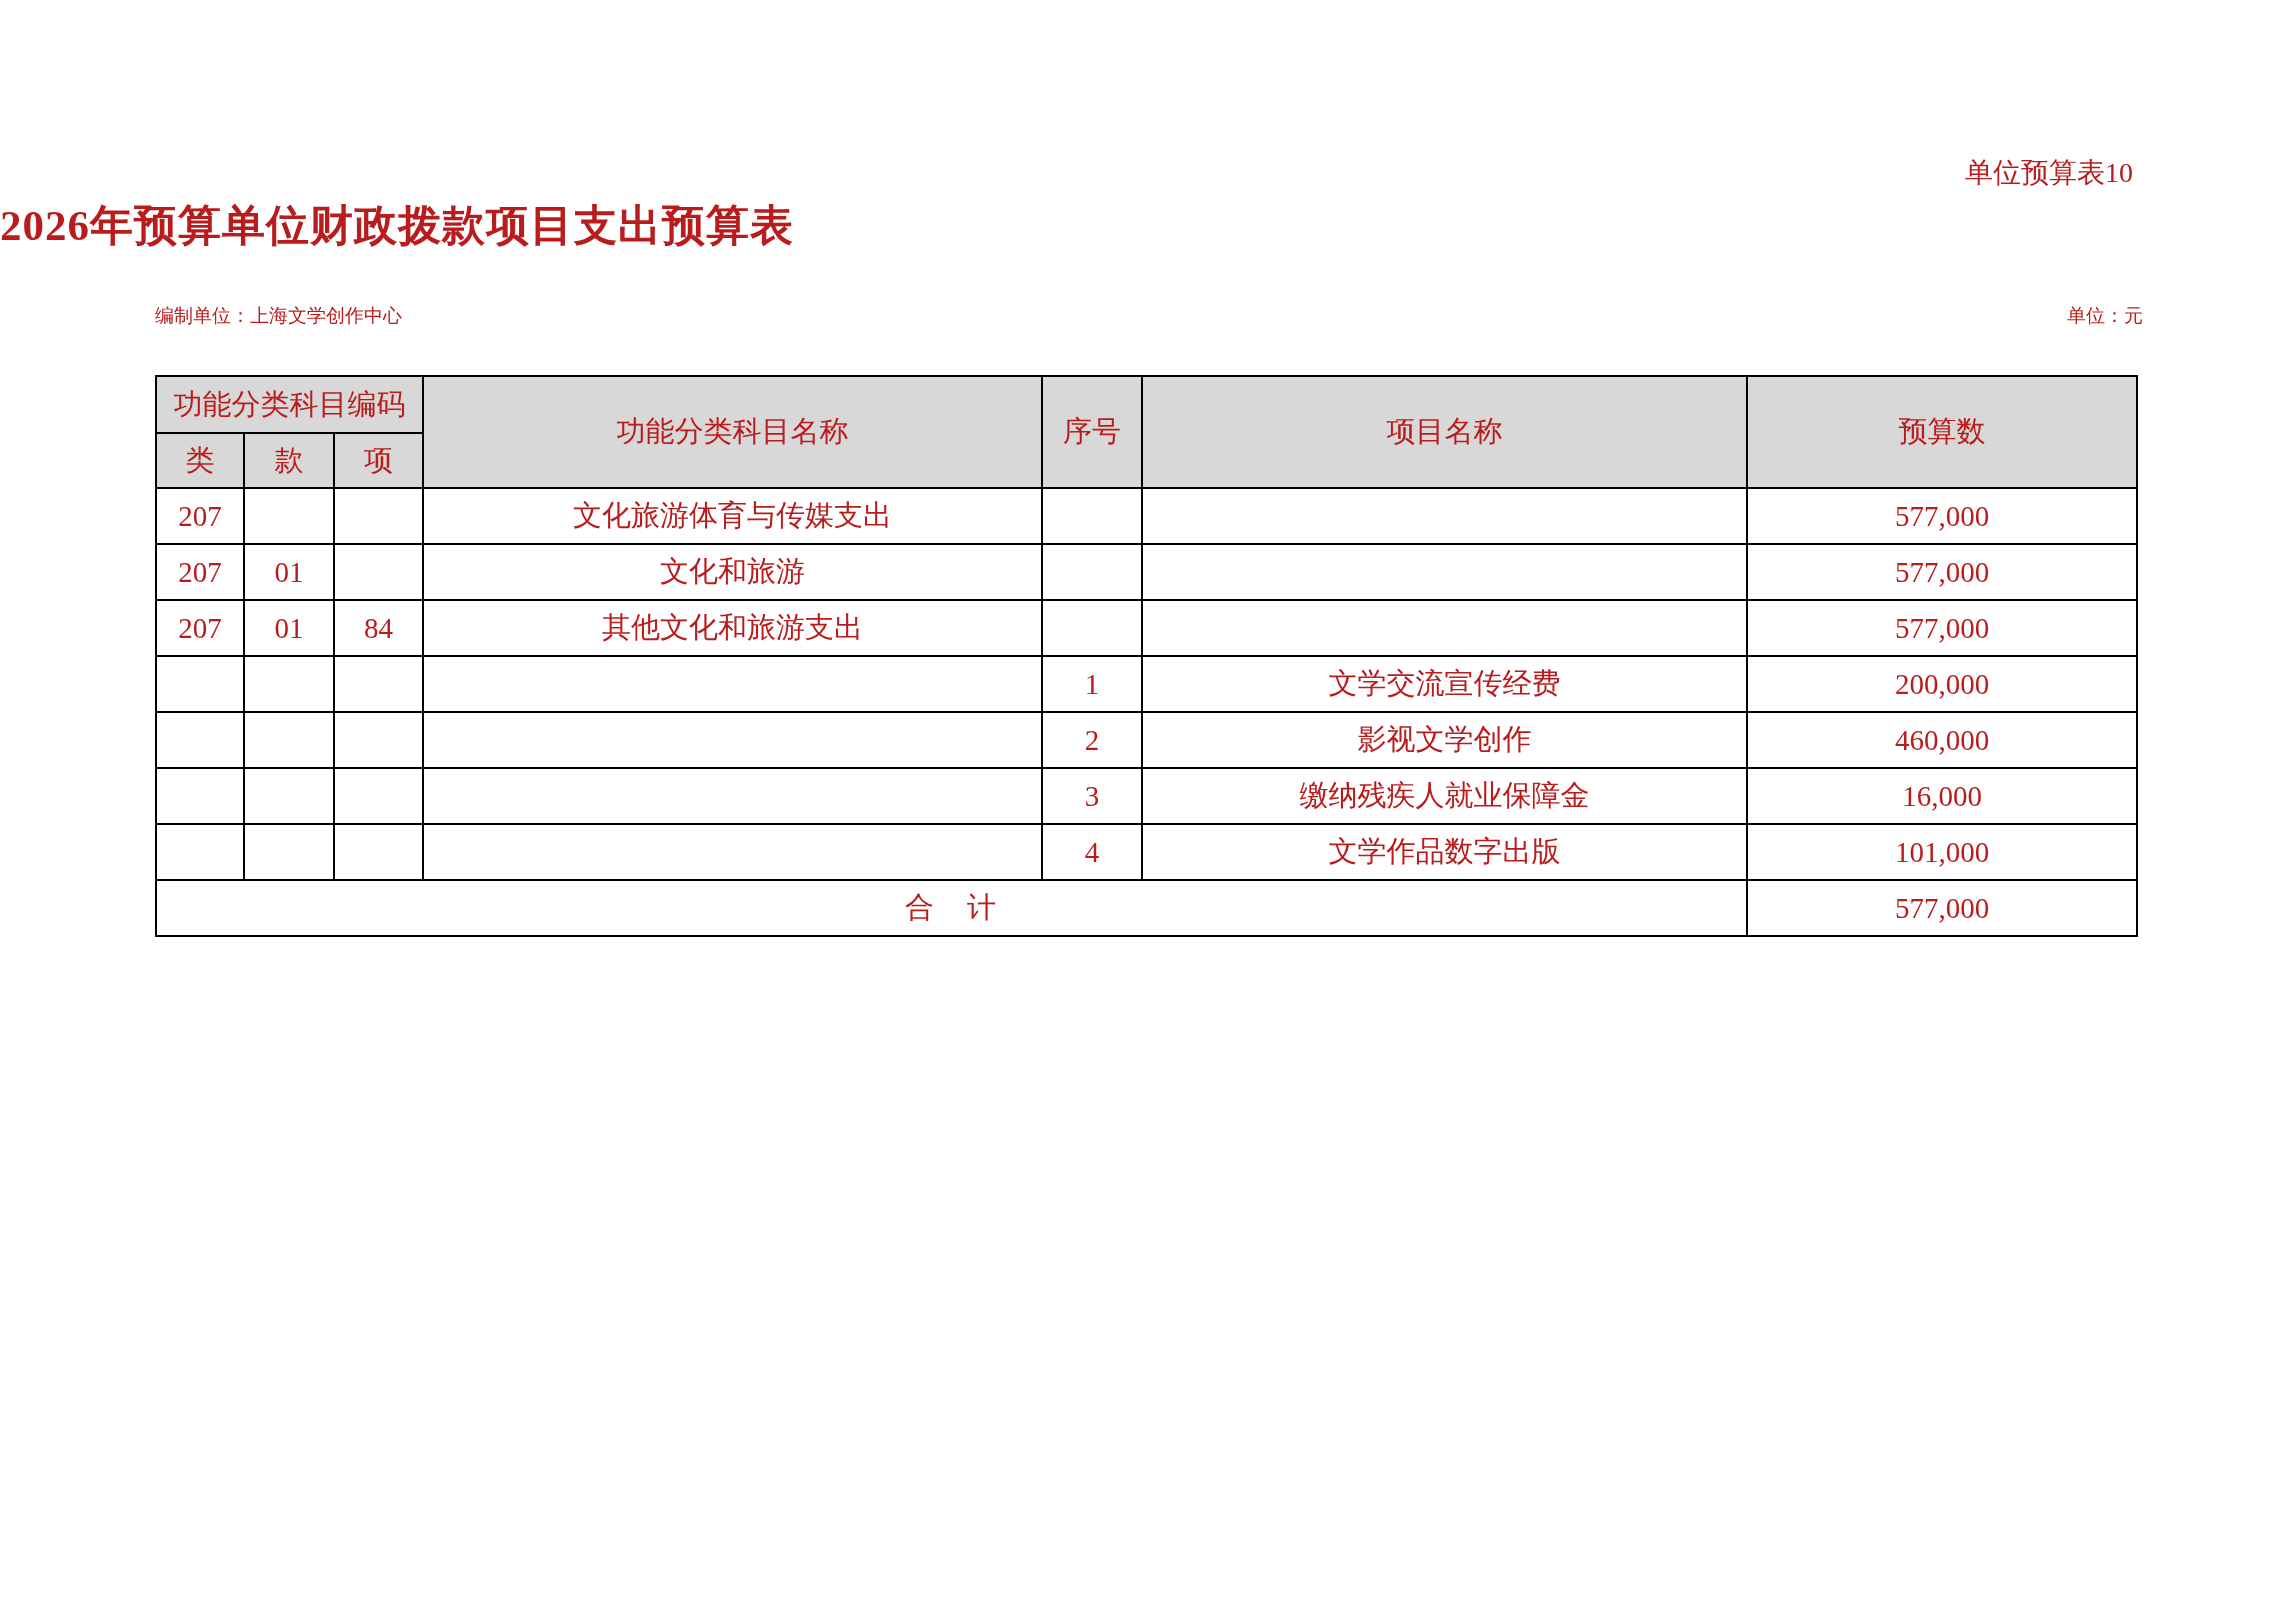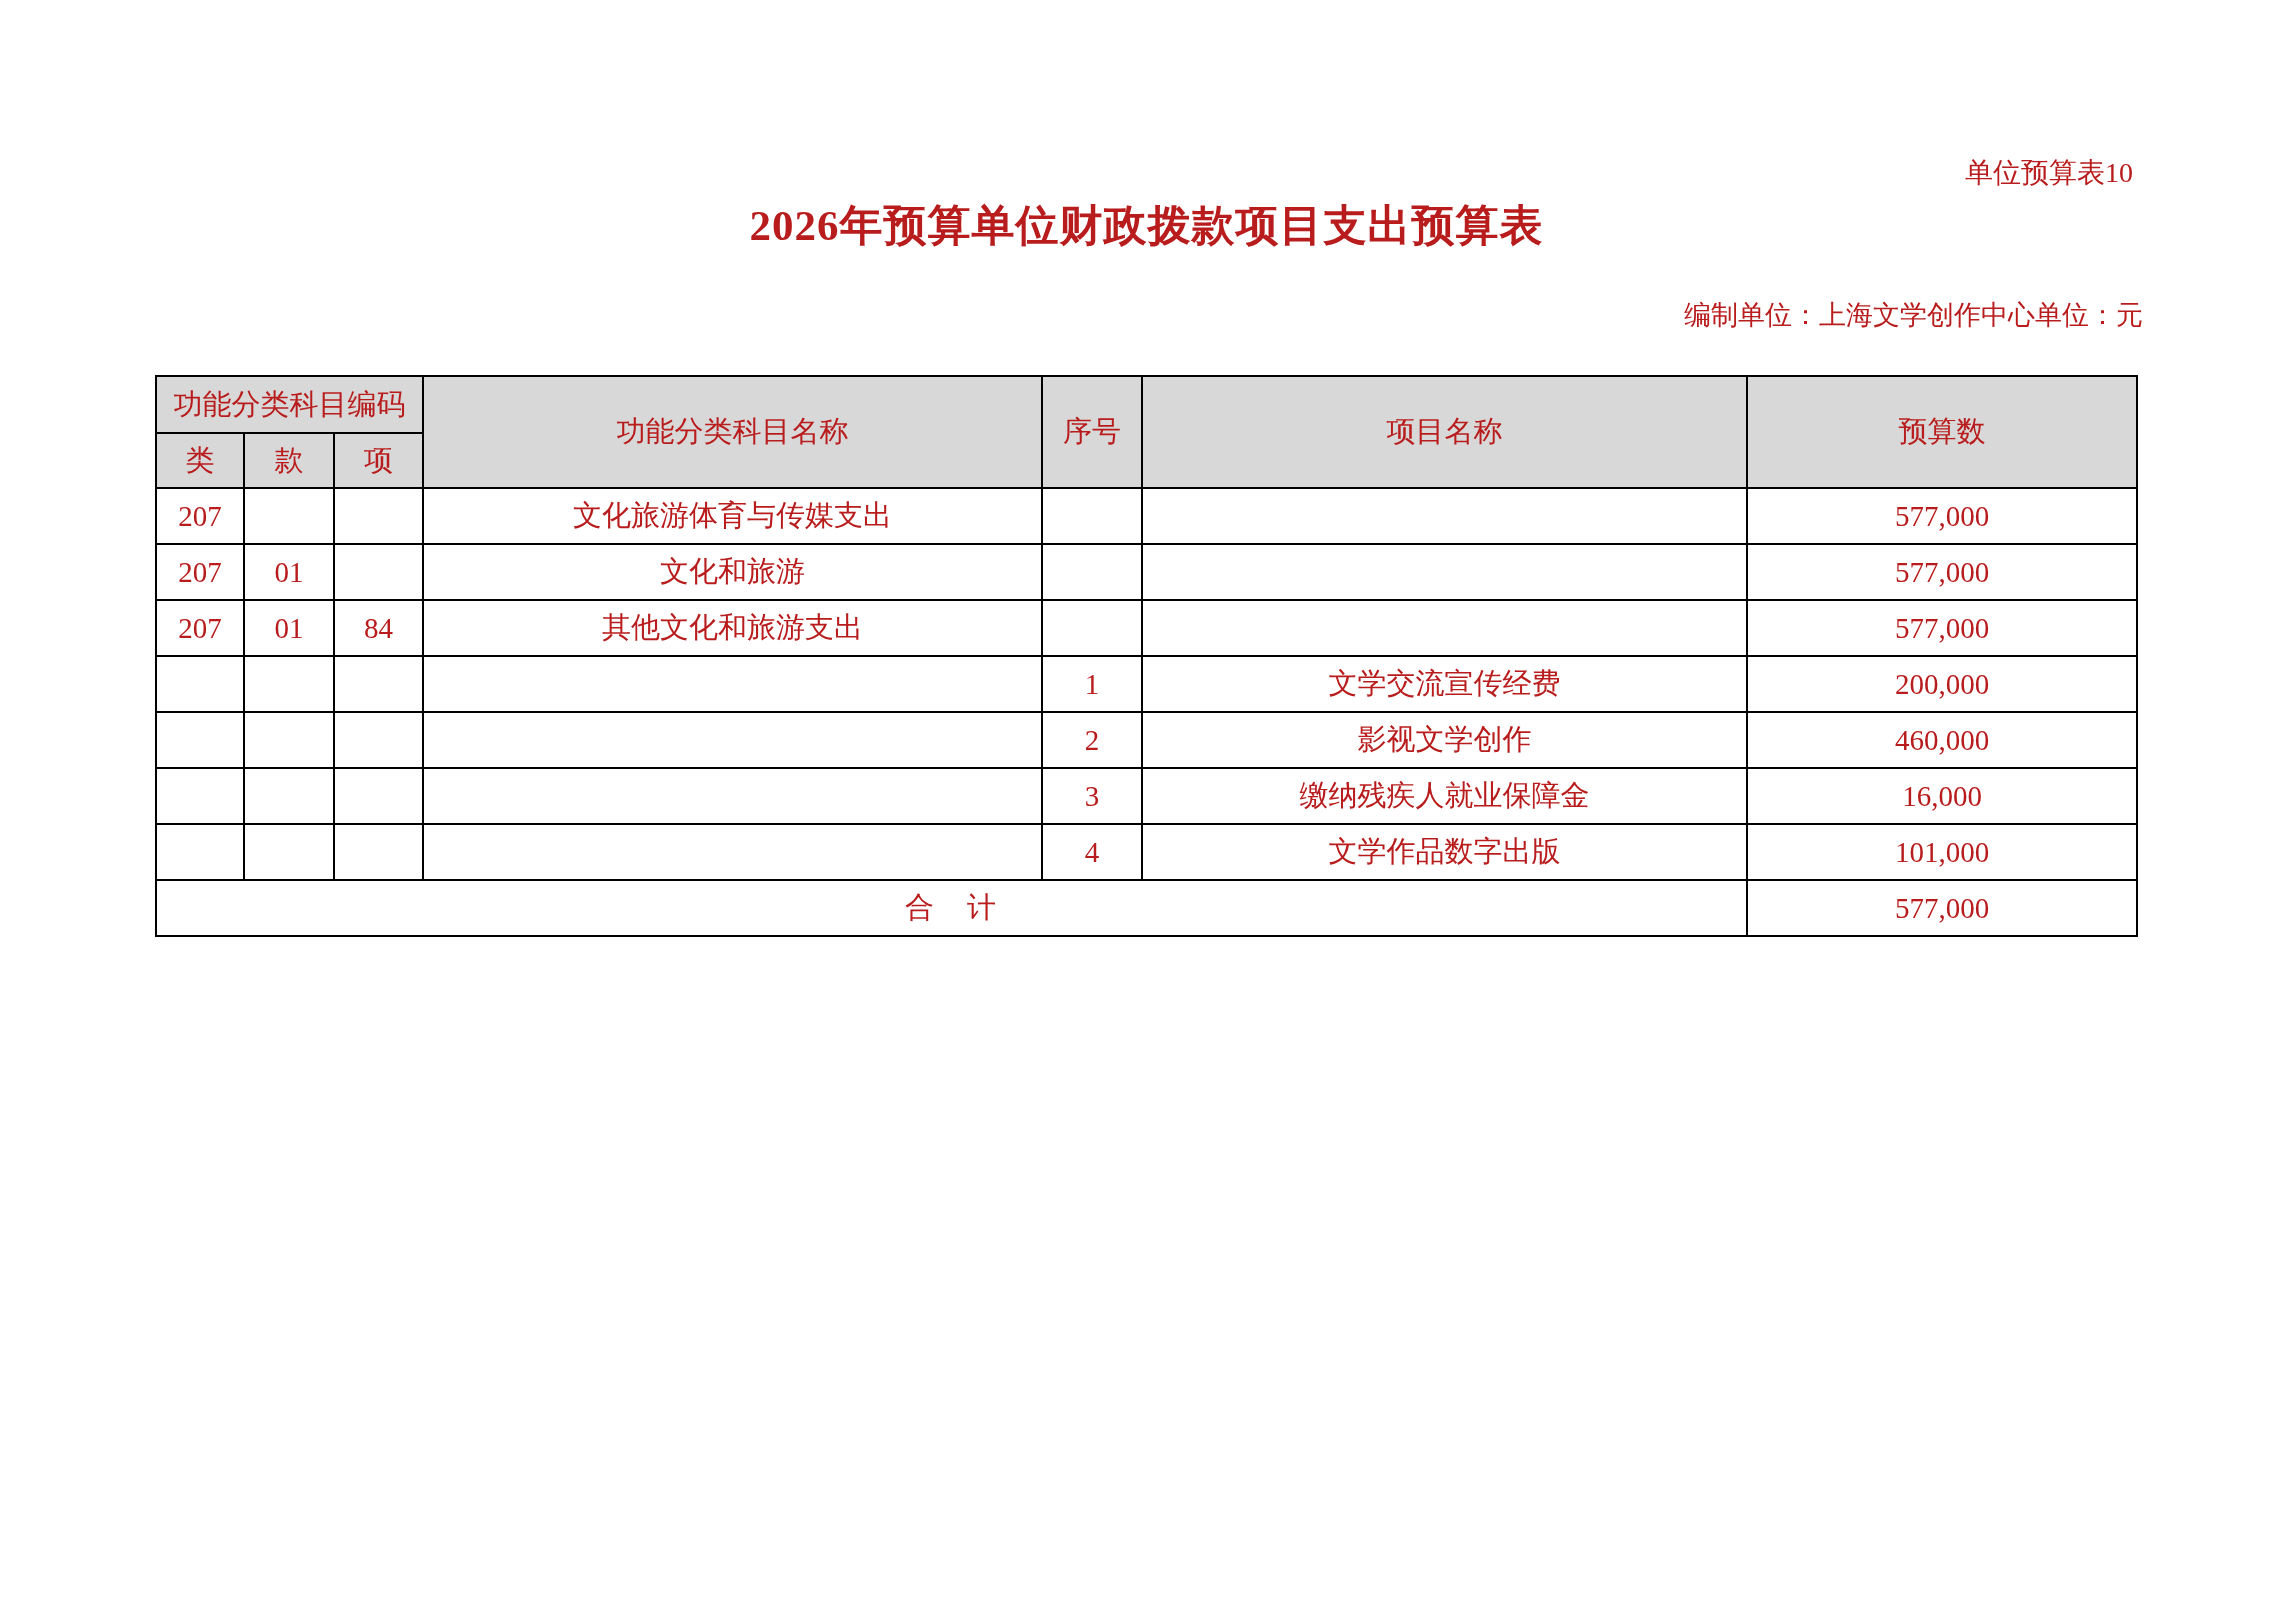--- a/index.html
+++ b/index.html
@@ -19,35 +19,34 @@
     font-size:28px;
     line-height:31px;
     white-space:nowrap;
   }
   .doc-title {
     position:absolute;
     top:200px;
     left:0;
     width:100%;
     margin:0;
-    text-align:center;
     font-size:43px;
     font-weight:bold;
     line-height:51px;
     letter-spacing:1px;
     white-space:nowrap;
   }
   .meta-row {
     position:absolute;
     top:298px;
     left:155px;
     width:1988px;
     display:flex;
-    justify-content:flex-end;
-    font-size:27px;
+    justify-content:space-between;
+    font-size:19px;
     line-height:35px;
     white-space:nowrap;
   }
   table.budget {
     position:absolute;
     top:375px;
     left:155px;
     width:1982px;
     border-collapse:collapse;
     table-layout:fixed;

